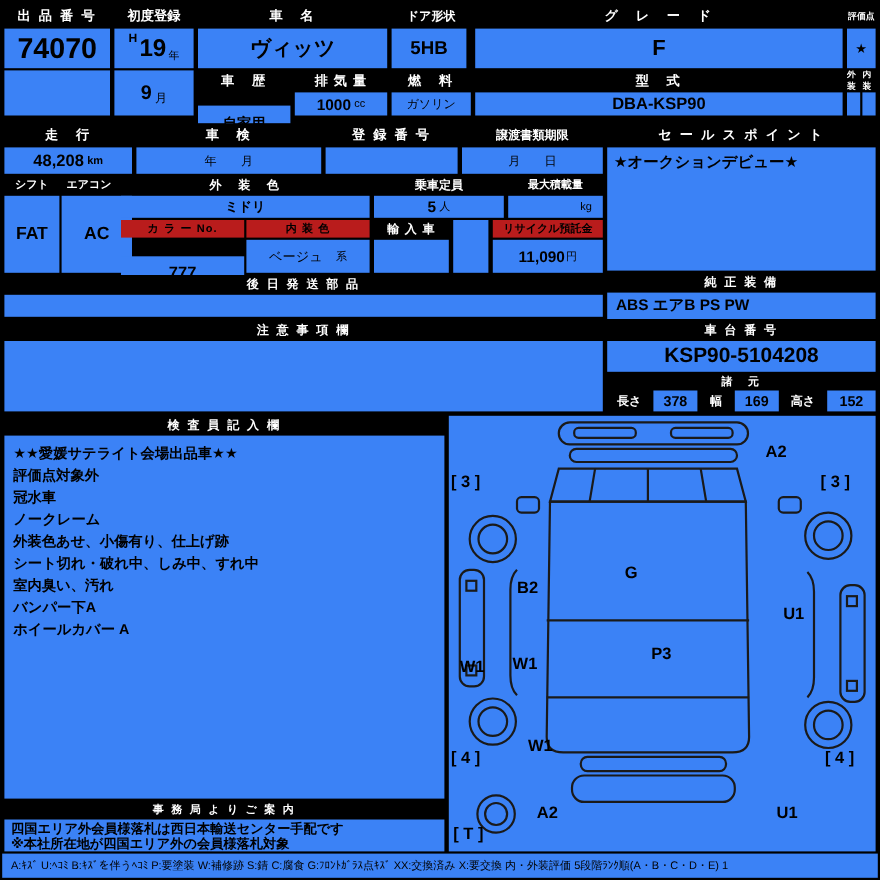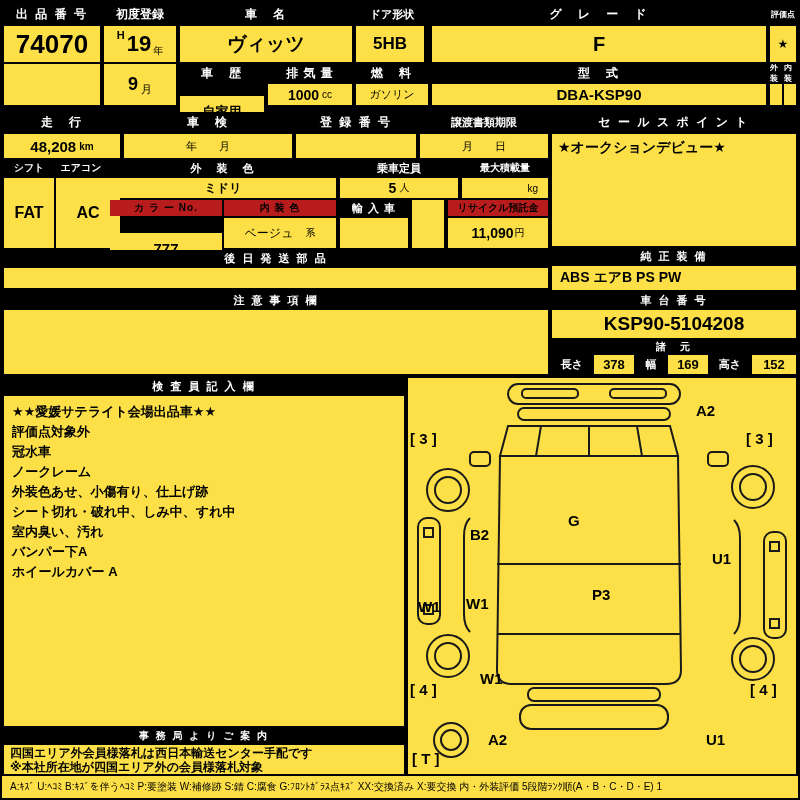--- a/index.html
+++ b/index.html
@@ -4,21 +4,21 @@
 <style>
   html,body{margin:0;padding:0;background:#e8e8e8;}
   .sheet{
     position:relative;width:800px;height:800px;background:#000;
     font-family:"Liberation Sans","DejaVu Sans",sans-serif;color:#000;
     overflow:hidden;
   }
   .cell{position:absolute;box-sizing:border-box;display:flex;align-items:center;justify-content:center;overflow:hidden;}
   .h{background:#000;color:#fff;font-weight:bold;letter-spacing:2px;}
   .g{background:#b91c1c;color:#000;font-weight:bold;letter-spacing:1px;}
-  .c{background:#fde047;color:#000;}
+  .c{background:#3b82f6;color:#000;}
   .b{font-weight:bold;}
   .left{justify-content:flex-start;}
   .right{justify-content:flex-end;}
   .topalign{align-items:flex-start;}
   .col{flex-direction:column;align-items:flex-start;justify-content:flex-start;}
   .unit{font-size:10px;margin-left:3px;}
   .marker{position:absolute;font-weight:bold;font-size:15px;color:#000;white-space:nowrap;}
   .note-line{font-size:13px;font-weight:bold;line-height:20px;white-space:nowrap;}
   .office-line{font-size:12px;font-weight:bold;line-height:14px;white-space:nowrap;}
   svg{position:absolute;left:0;top:0;}

